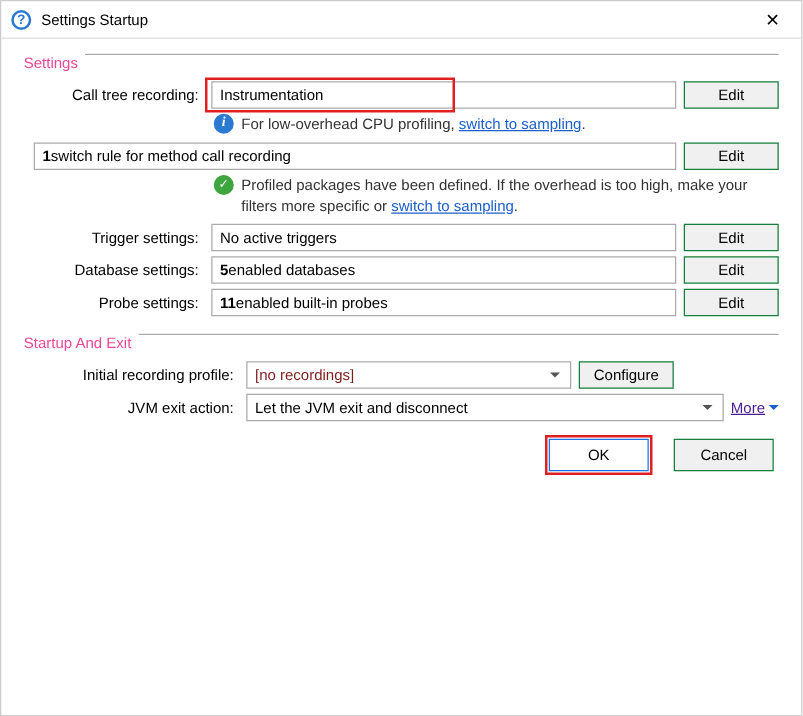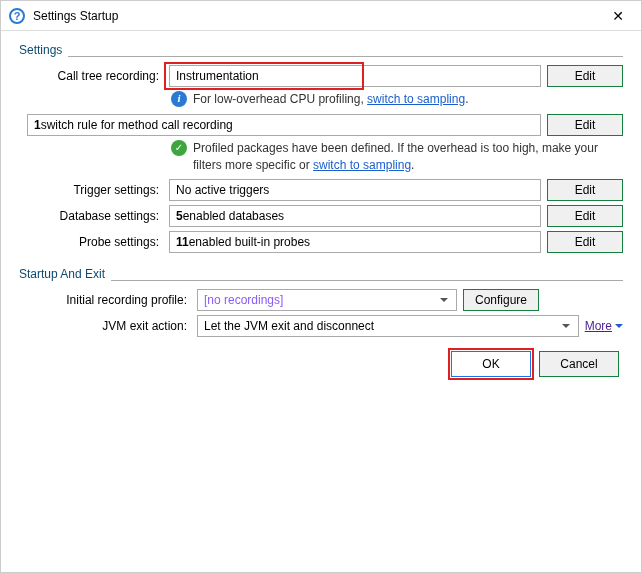--- a/index.html
+++ b/index.html
@@ -25,21 +25,21 @@
     display: flex; align-items: center; justify-content: center;
     color: #2a7ad1; font-weight: bold; font-size: 11px;
   }
   .titlebar .close {
     margin-left: auto; font-size: 14px; font-family: sans-serif;
     width: 30px; text-align: center; cursor: default;
   }
   .content { padding: 12px 18px; }
   .group { margin-bottom: 14px; }
   .group-head {
-    display: flex; align-items: flex-end; color: #0c4a6e; margin-bottom: 8px;
+    display: flex; align-items: flex-start; color: #ec4899; margin-bottom: 8px;
   }
   .group-head .line {
     flex: 1; height: 1px; background: #aaa; margin-left: 6px;
   }
   .row {
     display: flex; align-items: center; margin: 4px 0; gap: 6px;
     padding-left: 8px;
   }
   .row-label { width: 136px; text-align: right; padding-right: 4px; }
   .row-label.wider { width: 164px; }
@@ -89,21 +89,21 @@
   }
   .overhead-row { display: flex; align-items: center; gap: 8px; padding-left: 8px; }
   .overhead-bar {
     flex: 1; height: 4px; background: #d8e6f7; position: relative;
   }
   .overhead-fill {
     height: 100%; background: #1a73e8; width: 42%;
   }
   .overhead-note { margin: 10px 0 0 70px; color: #333; line-height: 1.4; }
   .footer {
-    margin-top: 4px; display: flex; justify-content: flex-end; gap: 8px;
+    margin-top: 4px; display: flex; justify-content: flex-end; gap: 20px;
     padding-right: 4px;
   }
   .footer .btn { min-width: 80px; height: 26px; }
   .ok-btn { border: 1px solid #1a73e8; background: #fff; }
   
   .hl-wrap { position: relative; display: inline-block; }
   .hl-frame { position: absolute; inset: -3px; border: 2px solid #e02020; pointer-events: none; }
 </style>
 </head>
 <body>
@@ -181,21 +181,21 @@
   </div>
 
   <div class="group">
     <div class="group-head">
       <span>Startup And Exit</span>
         <span class="line"></span>
     </div>
 
     <div class="row">
       <div class="row-label wider">Initial recording profile:</div>
-      <div class="field dropdown" style="flex:0 0 260px;color:#8b5cf6;">
+      <div class="field dropdown" style="flex:0 0 260px;color:#7f1d1d;">
         <span>[no recordings]</span>
       </div>
       <button class="btn">Configure</button>
     </div>
 
     <div class="row">
       <div class="row-label wider">JVM exit action:</div>
       <div class="field dropdown">
         <span>Let the JVM exit and disconnect</span>
       </div>

